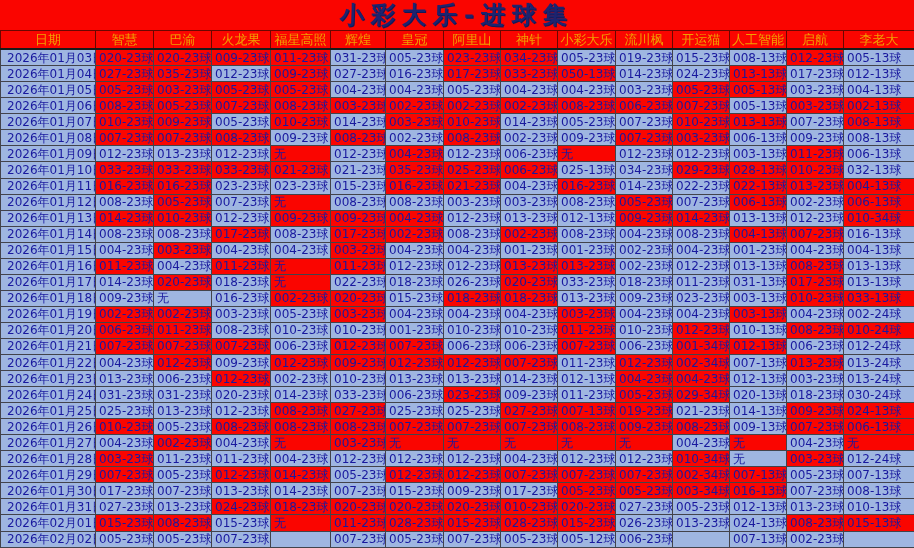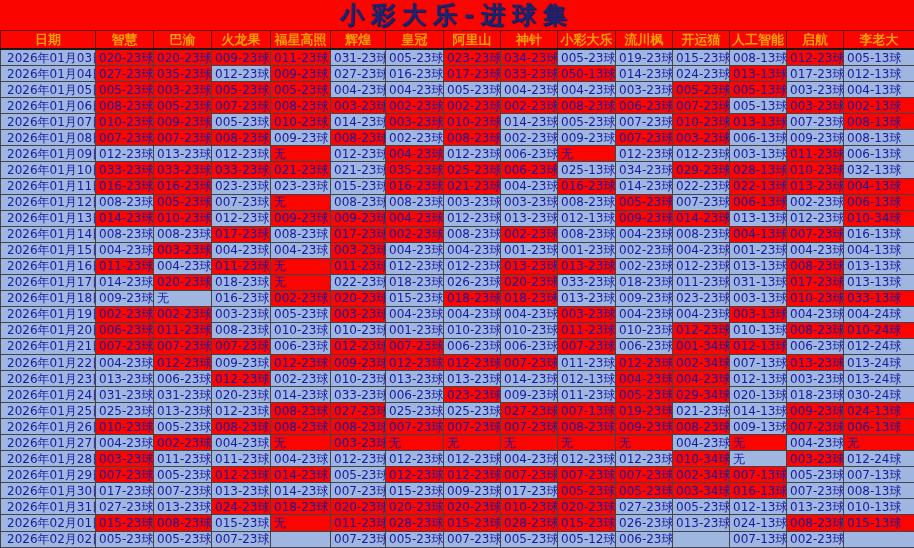--- a/index.html
+++ b/index.html
@@ -1,20 +1,20 @@
 <!DOCTYPE html>
 <html><head>
 <meta charset="utf-8">
 <style>
   html,body{margin:0;padding:0;}
   .page{width:914px;height:548px;background:#fa0500;overflow:hidden;font-family:"DejaVu Sans",sans-serif;display:flex;flex-direction:column;}
   .title-bar{height:30px;display:flex;align-items:center;justify-content:center;flex:0 0 auto;}
   .title{color:#1c2470;font-size:24px;font-weight:bold;letter-spacing:7px;transform:skewX(-2deg);text-shadow:1px 1px 0 #141a55;}
   table{width:914px;border-collapse:collapse;table-layout:fixed;flex:1 1 auto;height:518px;}
-  th{background:#fa0500;color:#f0a000;font-size:13px;font-weight:bold;height:17px;border:1px solid #6b0600;border-bottom:2px solid #1a1a1a;padding:0;line-height:1;}
+  th{background:#fa0500;color:#f0a000;font-size:13px;font-weight:normal;height:17px;border:1px solid #6b0600;border-bottom:2px solid #1a1a1a;padding:0;line-height:1;}
   td{font-size:12px;color:#19199e;border:1px solid #43434b;padding:0 0 0 3px;line-height:1;white-space:nowrap;overflow:hidden;}
   td.r{background:#fa0500;}
   td.b{background:#9fb6e1;}
   td.date{background:#9fb6e1;text-align:left;padding-left:6px;}
 </style>
 </head>
 <body>
 
 <div class="page">
   <div class="title-bar">
@@ -338,21 +338,21 @@
           <td class="b">005-23球</td>
           <td class="r">003-23球</td>
           <td class="b">004-23球</td>
           <td class="b">004-23球</td>
           <td class="b">004-23球</td>
           <td class="r">003-23球</td>
           <td class="b">004-23球</td>
           <td class="b">004-23球</td>
           <td class="r">003-13球</td>
           <td class="b">004-23球</td>
-          <td class="b">004-24球</td>
+          <td class="b">002-24球</td>
         </tr>
         <tr>
           <td class="date">2026年01月20日</td>
           <td class="r">006-23球</td>
           <td class="r">011-23球</td>
           <td class="b">008-23球</td>
           <td class="b">010-23球</td>
           <td class="b">010-23球</td>
           <td class="b">001-23球</td>
           <td class="b">010-23球</td>

